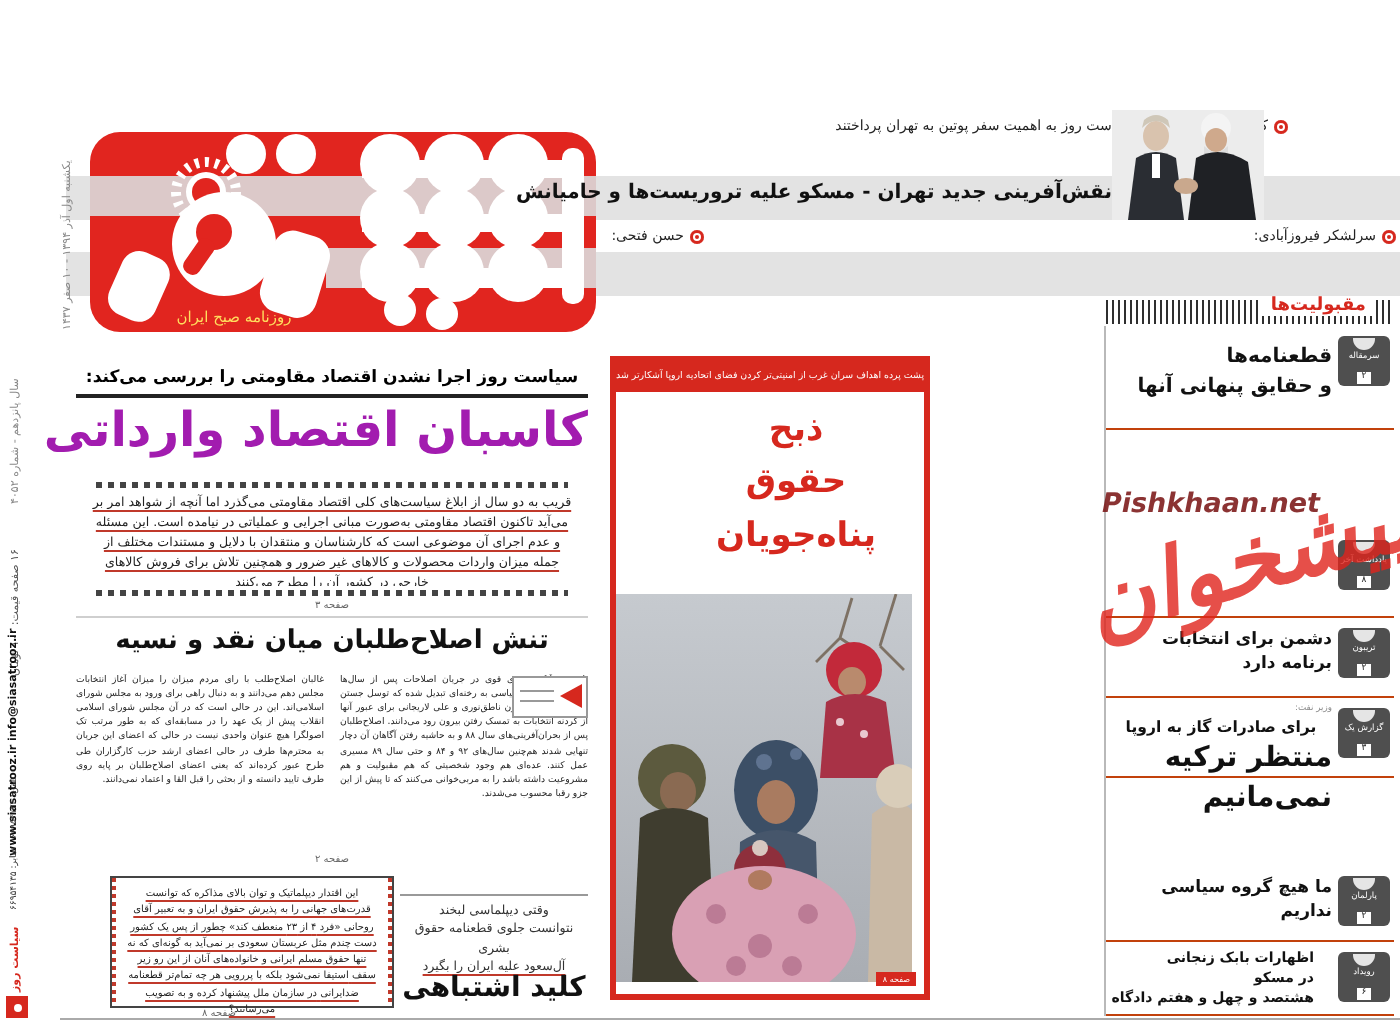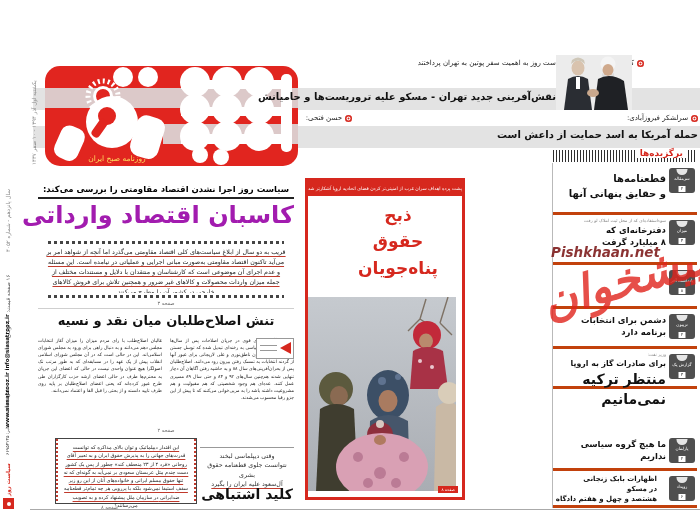--- a/index.html
+++ b/index.html
@@ -20,21 +20,21 @@
   .bodycols div{flex:1;}
   .qbox{border:1px solid #444;background:
       repeating-linear-gradient(180deg,#c0392b 0 2px,transparent 2px 4px) right/2px 100% no-repeat,
       repeating-linear-gradient(180deg,#c0392b 0 2px,transparent 2px 4px) left/2px 100% no-repeat,#fff;}
   .qtext{font-size:5px;line-height:1.65;text-align:center;color:#222;padding:4px 7px;text-decoration:underline;text-decoration-color:#c0392b;text-underline-offset:1.5px;}
   .cbox{border:3px solid #d6281e;background:#fff;}
   .cbox-strip{background:#d6281e;color:#fff;font-size:4.7px;line-height:15px;text-align:center;white-space:nowrap;overflow:hidden;}
   .cbox-h{font-size:17px;font-weight:800;color:#d6281e;text-align:center;line-height:1.55;padding-left:26px;}
   .bar-code{background:repeating-linear-gradient(90deg,#2f2f2f 0 1px,#fff 1px 3px);}
   .hl-label{position:absolute;right:10px;top:-2px;background:#fff;color:#d6281e;font-weight:bold;font-size:9px;padding:0 4px;}
-  .hl-item{display:flex;flex-direction:row;gap:3px;padding:3px 2px 2px 2px;box-sizing:border-box;border-bottom:3px solid #c2410c;background:#fff;}
+  .hl-item{display:flex;flex-direction:row;gap:3px;padding:3px 2px 2px 2px;box-sizing:border-box;border-bottom:1px solid #c2410c;background:#fff;}
   .hl-text{flex:1;text-align:right;}
   .hl-line{font-weight:bold;color:#111;font-size:8.5px;line-height:1.45;}
   .hl-line-lg{font-size:10px;}
   .hl-kick{font-size:4.4px;color:#8a8a8a;line-height:1.3;}
   .badge{width:26px;height:25px;background:#4f4f4f;border-radius:3px;position:relative;flex:0 0 auto;margin-top:2px;}
   .notch{position:absolute;top:1px;left:50%;transform:translateX(-50%);width:11px;height:6px;background:#fff;border-radius:0 0 7px 7px;opacity:.85;}
   .blabel{color:#fff;font-size:4.3px;text-align:center;padding-top:9px;line-height:1.1;}
   .bnum{position:absolute;bottom:1px;left:50%;transform:translateX(-50%);min-width:7px;height:6px;background:#fff;color:#222;font-size:4.5px;line-height:6px;text-align:center;}
   .wm-fa{color:#e0241c;font-weight:bold;font-style:italic;font-size:46px;transform:rotate(-16deg);opacity:.8;pointer-events:none;}
   .wm-en{color:#7f1d1d;font-weight:bold;font-style:italic;font-size:13.5px;opacity:.9;direction:ltr;pointer-events:none;}
@@ -118,21 +118,20 @@
 
   <div class="abs kick" style="left:296px;top:114px;width:56px;">
     <span class="rdot"></span>
     <span class="fa">حسن فتحی:</span>
   </div>
 
   <div class="abs kick" style="left:592px;top:114px;width:106px;">
     <span class="rdot"></span>
     <span class="fa">سرلشکر فیروزآبادی:</span>
   </div>
-  <div class="abs h-bold fa" style="left:528px;top:129px;width:170px;font-size:10px;text-align:center;">حمله آمریکا به اسد حمایت از داعش است</div>
 
   <div class="abs fa center" style="left:38px;top:184px;width:256px;font-size:8.5px;font-weight:bold;border-bottom:2px solid #222;padding-bottom:3px;">سیاست روز اجرا نشدن اقتصاد مقاومتی را بررسی می‌کند:</div>
   <div class="abs fa center" style="left:38px;top:201px;width:256px;font-size:24px;font-weight:800;color:#a21caf;white-space:nowrap;">کاسبان اقتصاد وارداتی</div>
   <div class="abs dashrule" style="left:48px;top:241px;width:236px;"></div>
   <div class="abs fa lead-par" style="left:46px;top:247px;width:240px;height:46px;overflow:hidden;">قریب به دو سال از ابلاغ سیاست‌های کلی اقتصاد مقاومتی می‌گذرد اما آنچه از شواهد امر بر می‌آید تاکنون اقتصاد مقاومتی به‌صورت مبانی اجرایی و عملیاتی در نیامده است. این مسئله و عدم اجرای آن موضوعی است که کارشناسان و منتقدان با دلایل و مستندات مختلف از جمله میزان واردات محصولات و کالاهای غیر ضرور و همچنین تلاش برای فروش کالاهای خارجی در کشور آن را مطرح می‌کنند</div>
   <div class="abs dashrule" style="left:48px;top:295px;width:236px;"></div>
   <div class="abs fa center tiny-page" style="left:38px;top:300px;width:256px;">صفحه ۳</div>
   <div class="abs" style="left:38px;top:308px;width:256px;height:1px;background:#cfcfcf;"></div>
 
   <div class="abs fa center h-bold" style="left:38px;top:313px;width:256px;font-size:13px;">تنش اصلاح‌طلبان میان نقد و نسیه</div>
@@ -217,48 +216,36 @@
         </g>
         <ellipse cx="72" cy="143" rx="6" ry="5" fill="#b07a5f"></ellipse>
       </svg>
     </div>
     <div class="abs" style="right:4px;bottom:4px;background:#d6281e;color:#fff;font-size:4px;line-height:7px;padding:0 3px;">صفحه ۸</div>
   </div>
 
   <div class="abs fa center h-bold" style="left:198px;top:486px;width:98px;font-size:14px;">کلید اشتباهی</div>
 
   <div class="abs bar-code" style="left:553px;top:150px;width:144px;height:12px;">
-    <span class="hl-label fa">برگزیده‌ها</span>
+    <span class="hl-label fa">مقبولیت‌ها</span>
   </div>
   <div class="abs" style="left:552px;top:163px;width:1px;height:345px;background:#b9b9b9;"></div>
 
   <div class="abs hl-item fa" style="left:553px;top:163px;width:144px;height:52px;">
     <div class="badge">
       <span class="notch"></span>
       <div class="blabel">سرمقاله</div>
       <div class="bnum">۲</div>
     </div>
     <div class="hl-text" style="padding-top:6px;">
       <div class="hl-line hl-line-lg">قطعنامه‌ها</div>
       <div class="hl-line hl-line-lg">و حقایق پنهانی آنها</div>
     </div>
   </div>
 
-  <div class="abs hl-item fa" style="left:553px;top:215px;width:144px;height:50px;">
-    <div class="badge">
-      <span class="notch"></span>
-      <div class="blabel">میزان</div>
-      <div class="bnum">۴</div>
-    </div>
-    <div class="hl-text">
-      <div class="hl-kick">سوءاستفاده‌ای که از محل ثبت املاک لو رفت</div>
-      <div class="hl-line">دفترخانه‌ای که</div>
-      <div class="hl-line">۸ میلیارد گرفت</div>
-    </div>
-  </div>
 
   <div class="abs hl-item fa" style="left:553px;top:265px;width:144px;height:44px;">
     <div class="badge">
       <span class="notch"></span>
       <div class="blabel">یادداشت آخر</div>
       <div class="bnum">۸</div>
     </div>
   </div>
 
   <div class="abs hl-item fa" style="left:553px;top:309px;width:144px;height:40px;">
@@ -274,21 +261,21 @@
   </div>
 
   <div class="abs hl-item fa" style="left:553px;top:349px;width:144px;height:40px;">
     <div class="badge">
       <span class="notch"></span>
       <div class="blabel">گزارش یک</div>
       <div class="bnum">۳</div>
     </div>
     <div class="hl-text">
       <div class="hl-kick">وزیر نفت:</div>
-      <div class="hl-line" style="font-size:7.8px;">برای صادرات گاز به اروپا</div>
+      <div class="hl-line" style="font-size:7.8px;text-align:center;">برای صادرات گاز به اروپا</div>
       <div class="hl-line" style="font-size:14px;">منتظر ترکیه نمی‌مانیم</div>
     </div>
   </div>
 
 
   <div class="abs hl-item fa" style="left:553px;top:433px;width:144px;height:38px;">
     <div class="badge">
       <span class="notch"></span>
       <div class="blabel">پارلمان</div>
       <div class="bnum">۲</div>

